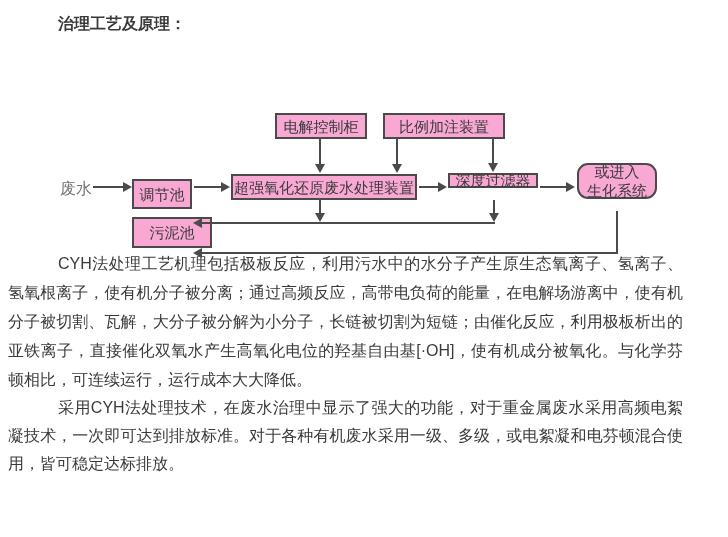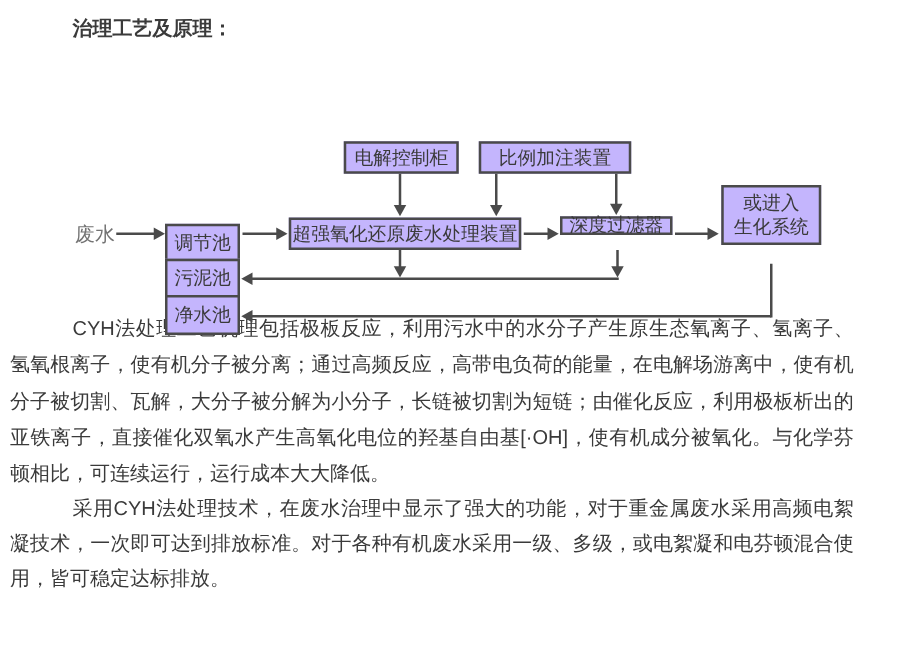--- a/index.html
+++ b/index.html
@@ -30,21 +30,21 @@
   }
   .spacer{height:193px;}
   
   .diagram{
     position:absolute;left:0;top:106px;width:728px;height:180px;
   }
   .node{
     position:absolute;
     box-sizing:border-box;
     border:2px solid #4a4a4a;
-    background:#c4b5fd;
+    background:#f9a8d4;
     display:flex;align-items:center;justify-content:center;
     font-size:15px;line-height:19px;
     text-align:center;
     white-space:pre-line;
     color:#3a3a3a;
   }
   .flow-label{
     position:absolute;
     font-size:16px;line-height:24px;color:#737373;
   }
@@ -75,25 +75,24 @@
   <p class="para">采用CYH法处理技术，在废水治理中显示了强大的功能，对于重金属废水采用高频电絮凝技术，一次即可达到排放标准。对于各种有机废水采用一级、多级，或电絮凝和电芬顿混合使用，皆可稳定达标排放。</p>
 
   <div class="diagram">
 
     <span class="flow-label" style="left:60px;top:71px;">废水</span>
 
     <div class="node" style="left:275px;top:7px;width:92px;height:26px;">电解控制柜</div>
     <div class="node" style="left:383px;top:7px;width:122px;height:26px;">比例加注装置</div>
     <div class="node" style="left:231px;top:68px;width:186px;height:26px;">超强氧化还原废水处理装置</div>
     <div class="node" style="left:448px;top:67px;width:90px;height:15px;">深度过滤器</div>
-    <div class="node" style="left:577px;top:42px;width:80px;height:48px;">或进入
+    <div class="node" style="left:577px;top:57px;width:80px;height:36px;border-radius:11px;">或进入
 生化系统</div>
     <div class="node" style="left:132px;top:73px;width:60px;height:30px;">调节池</div>
-    <div class="node" style="left:132px;top:101px;width:60px;height:31px;">污泥池</div>
-    <div class="node" style="left:132px;top:130px;width:60px;height:32px;">净水池</div>
+    <div class="node" style="left:132px;top:111px;width:80px;height:31px;">污泥池</div>
 
     <div class="hline" style="left:93px;top:80px;width:31px;"></div>
     <div class="arr-r" style="left:123px;top:76px;"></div>
 
     <div class="hline" style="left:194px;top:80px;width:28px;"></div>
     <div class="arr-r" style="left:221px;top:76px;"></div>
 
     <div class="vline" style="left:319px;top:33px;height:26px;"></div>
     <div class="arr-d" style="left:315px;top:58px;"></div>
 

